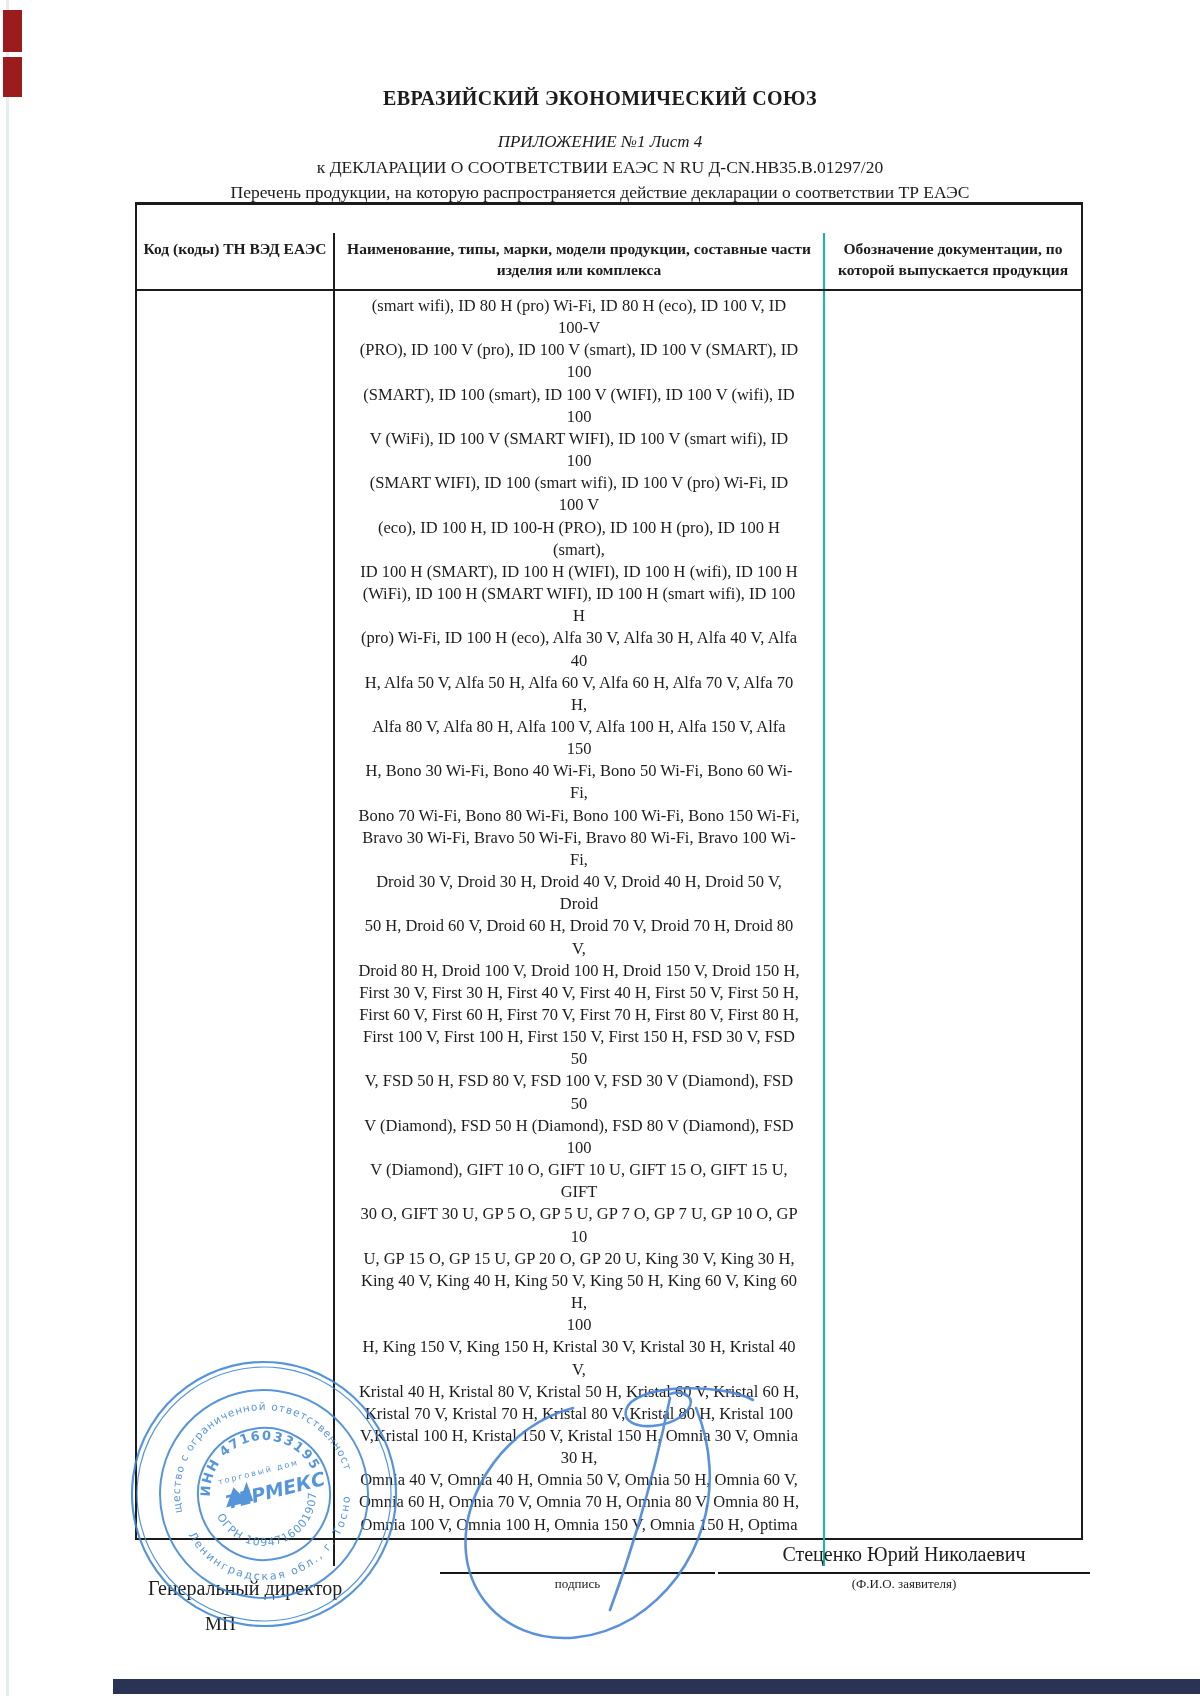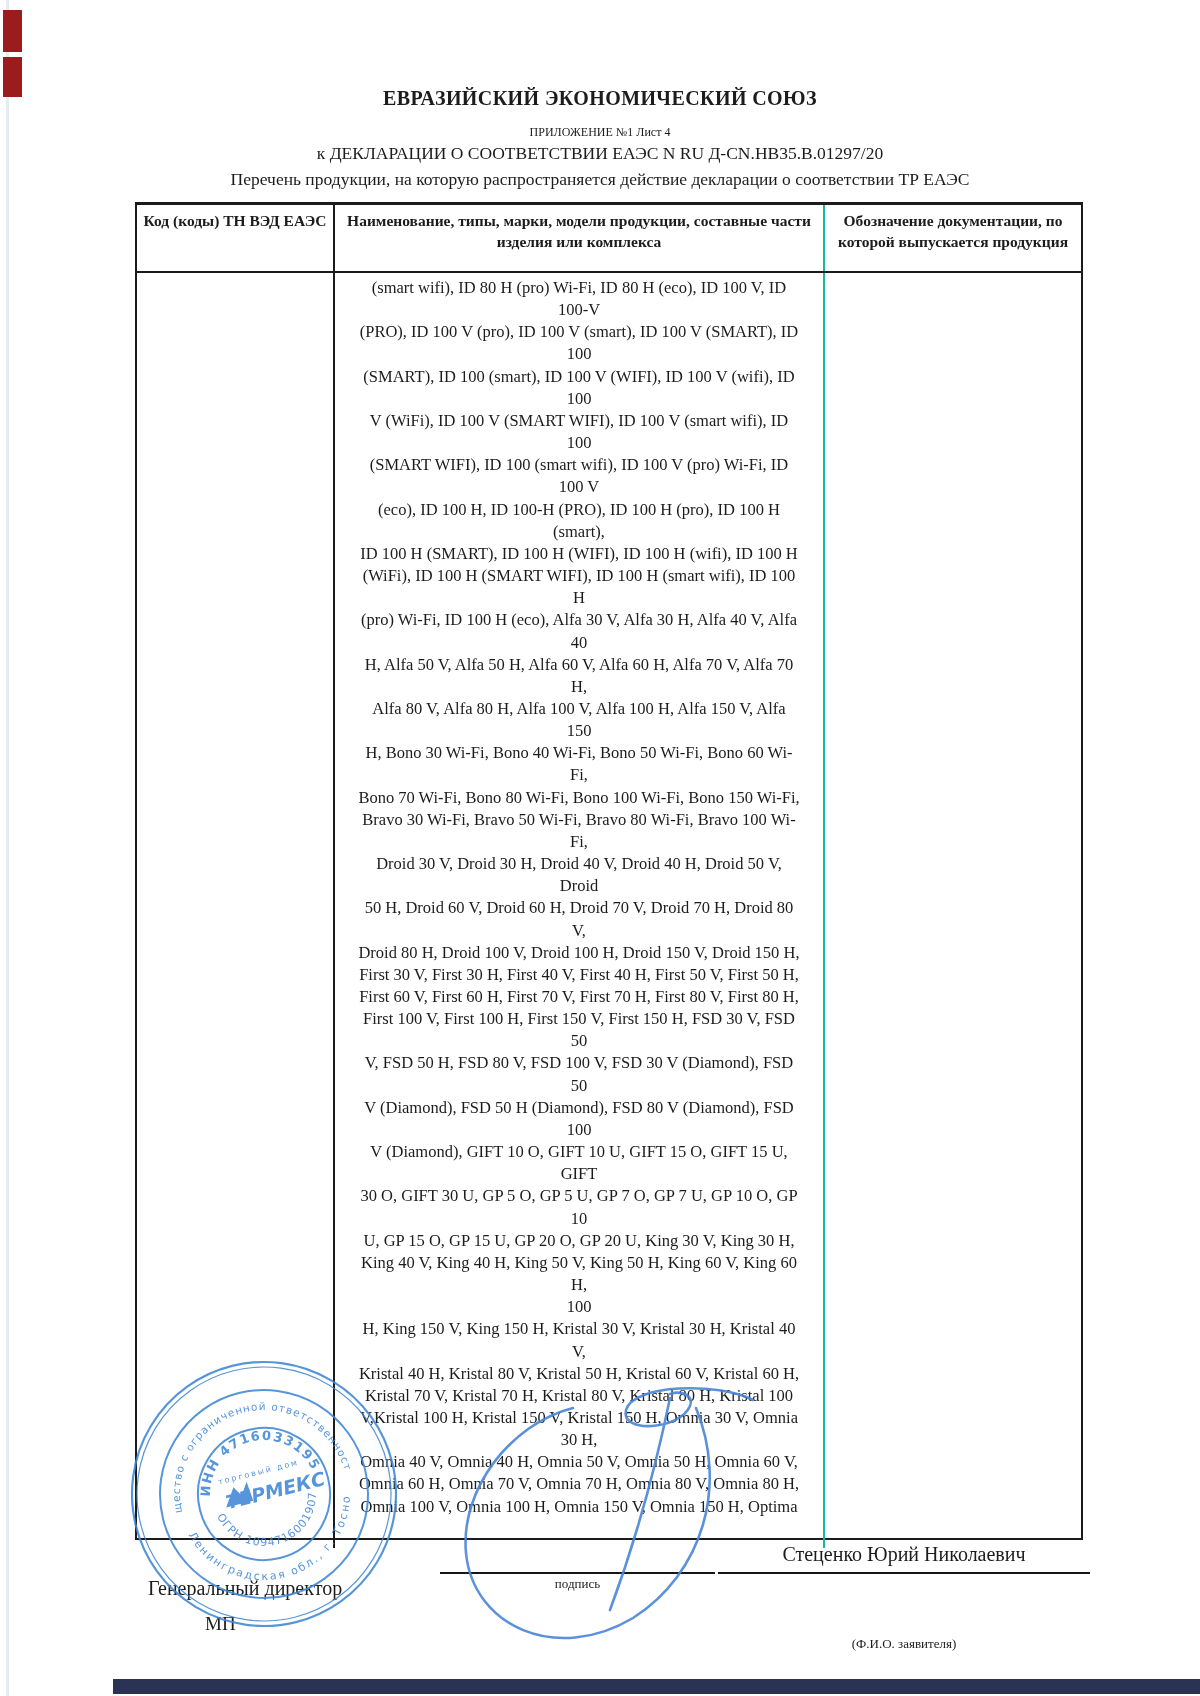--- a/index.html
+++ b/index.html
@@ -8,43 +8,43 @@
     background:#ffffff;color:#1c1c1c;
     font-family:"Liberation Serif", serif;
   }
   .scan-edge{position:absolute;left:6px;top:0;width:3px;height:100%;background:#e7edef;}
   .red-mark{position:absolute;left:3px;width:19px;background:var(--red-mark,#9b1c1c);}
   .red-mark.m1{top:10px;height:42px;}
   .red-mark.m2{top:57px;height:40px;}
 
   .doc-header{position:absolute;left:0;top:84px;width:100%;text-align:center;line-height:1.45;}
   .doc-header .h1{font-size:20px;font-weight:bold;letter-spacing:.4px;}
-  .doc-header .h2{font-size:12px;margin-top:11px;}
+  .doc-header .h2{font-size:17px;margin-top:17px;font-style:italic;}
   .doc-header .h3{font-size:17.5px;}
   .doc-header .h4{font-size:17.5px;}
 
   .tbl{position:absolute;left:135px;top:202px;width:948px;height:1338px;
        border:2px solid #1b1b1b;border-top-width:3px;box-sizing:border-box;background:transparent;}
   .tbl-row{display:flex;width:100%;box-sizing:border-box;}
-  .tbl-head{height:68px;border-bottom:2px solid #1b1b1b;}
+  .tbl-head{height:58px;border-bottom:2px solid #1b1b1b;margin-top:28px;}
   .tbl-body{height:calc(100% - 58px);}
   .cell{box-sizing:border-box;padding:4px 6px;}
   .c1{width:198px;border-right:2px solid #1b1b1b;}
   .c2{width:490px;border-right:2px solid #14b8a6;}
   .c3{flex:1;}
   .head-cell{font-weight:bold;font-size:15.5px;text-align:center;line-height:1.35;padding-top:6px;}
   .body-cell{font-size:16.5px;}
   .model-line{white-space:nowrap;line-height:22.15px;text-align:center;}
 
   .footer-role{position:absolute;left:148px;top:1577px;font-size:20px;}
   .sig-line{position:absolute;left:440px;top:1572px;width:275px;border-top:2px solid #161616;}
   .sig-caption{position:absolute;left:440px;top:1576px;width:275px;text-align:center;font-size:13px;}
   .fio-name{position:absolute;left:718px;top:1543px;width:372px;text-align:center;font-size:20px;}
   .fio-line{position:absolute;left:718px;top:1572px;width:372px;border-top:2px solid #161616;}
-  .fio-caption{position:absolute;left:718px;top:1636px;width:372px;text-align:center;font-size:13px;}
+  .fio-caption{position:absolute;left:718px;top:1576px;width:372px;text-align:center;font-size:13px;}
   .mp-mark{position:absolute;left:205px;top:1613px;font-size:19px;text-align:right;}
 
   .stamp-wrap{position:absolute;left:128px;top:1358px;width:272px;height:272px;z-index:5;
               transform:rotate(-14deg);opacity:.87;}
   .stamp-wrap svg text{font-family:"DejaVu Sans", sans-serif;fill:var(--stamp-blue,#3f86d6);}
   .sig-wrap{position:absolute;left:398px;top:1368px;width:410px;height:300px;z-index:6;}
 
   .bottom-bar{position:absolute;left:113px;top:1679px;width:1087px;height:15px;
               background:var(--bottom-bar,#2b3355);z-index:3;}
 </style>

